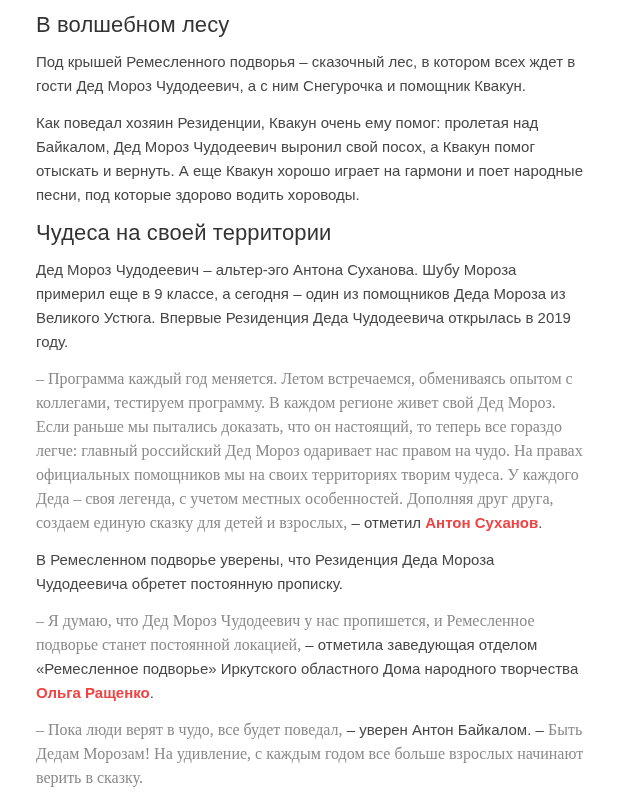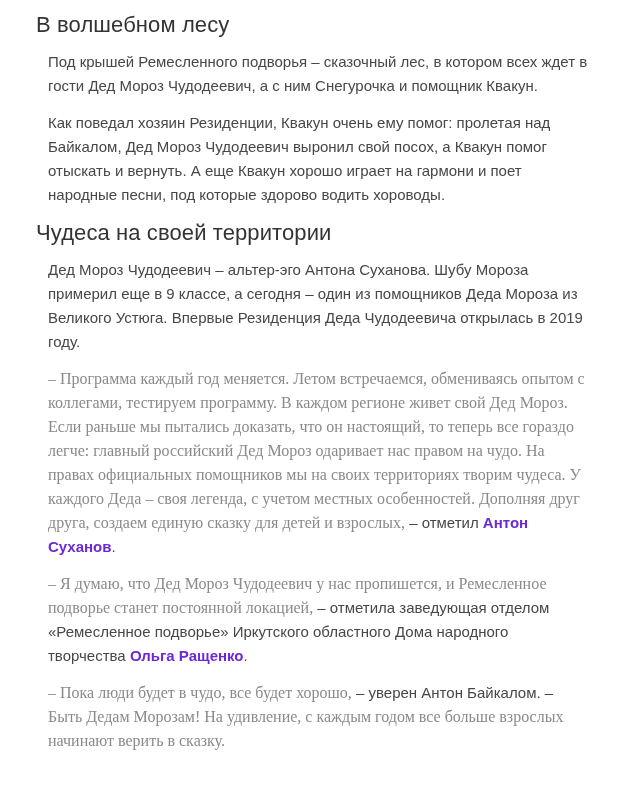--- a/index.html
+++ b/index.html
@@ -22,54 +22,55 @@
     margin: 0 0 12px 0;
     font-size: 22px;
     line-height: 26px;
     font-weight: 400;
     color: #333333;
     letter-spacing: 0.1px;
   }
   h2.heading.section-gap {
   }
   p.body {
-    margin: 0 0 13px 12px;
+    margin: 0 0 13px 0;
     font-size: 15px;
     line-height: 24px;
     font-weight: 400;
     color: #474747;
   }
   p.body:last-child {
     margin-bottom: 0;
   }
   .q {
     font-family: "Liberation Serif", "DejaVu Serif", serif;
     font-size: 16px;
     color: #8a8a8a;
   }
   .name {
     font-weight: 700;
-    color: #6d28d9;
+    color: #ef4444;
   }
 </style>
 </head>
 <body>
 
 <div class="page">
 
   <h2 class="heading">В волшебном лесу</h2>
 
   <p class="body">Под крышей Ремесленного подворья – сказочный лес, в котором всех ждет в гости Дед Мороз Чудодеевич, а с ним Снегурочка и помощник Квакун.</p>
 
   <p class="body">Как поведал хозяин Резиденции, Квакун очень ему помог: пролетая над Байкалом, Дед Мороз Чудодеевич выронил свой посох, а Квакун помог отыскать и вернуть. А еще Квакун хорошо играет на гармони и поет народные песни, под которые здорово водить хороводы.</p>
 
   <h2 class="heading section-gap">Чудеса на своей территории</h2>
 
   <p class="body">Дед Мороз Чудодеевич – альтер-эго Антона Суханова. Шубу Мороза примерил еще в 9 классе, а сегодня – один из помощников Деда Мороза из Великого Устюга. Впервые Резиденция Деда Чудодеевича открылась в 2019 году.</p>
 
   <p class="body"><span class="q">– Программа каждый год меняется. Летом встречаемся, обмениваясь опытом с коллегами, тестируем программу. В каждом регионе живет свой Дед Мороз. Если раньше мы пытались доказать, что он настоящий, то теперь все гораздо легче: главный российский Дед Мороз одаривает нас правом на чудо. На правах официальных помощников мы на своих территориях творим чудеса. У каждого Деда – своя легенда, с учетом местных особенностей. Дополняя друг друга, создаем единую сказку для детей и взрослых,</span><span> – отметил </span><span class="name">Антон Суханов</span><span>.</span></p>
 
+  <p class="body">В Ремесленном подворье уверены, что Резиденция Деда Мороза Чудодеевича обретет постоянную прописку.</p>
 
   <p class="body"><span class="q">– Я думаю, что Дед Мороз Чудодеевич у нас пропишется, и Ремесленное подворье станет постоянной локацией,</span><span> – отметила заведующая отделом «Ремесленное подворье» Иркутского областного Дома народного творчества </span><span class="name">Ольга Ращенко</span><span>.</span></p>
 
-  <p class="body"><span class="q">– Пока люди будет в чудо, все будет хорошо,</span><span> – уверен Антон Байкалом. – </span><span class="q">Быть Дедам Морозам! На удивление, с каждым годом все больше взрослых начинают верить в сказку.</span></p>
+  <p class="body"><span class="q">– Пока люди верят в чудо, все будет поведал,</span><span> – уверен Антон Байкалом. – </span><span class="q">Быть Дедам Морозам! На удивление, с каждым годом все больше взрослых начинают верить в сказку.</span></p>
 
 </div>
 
 </body></html>

